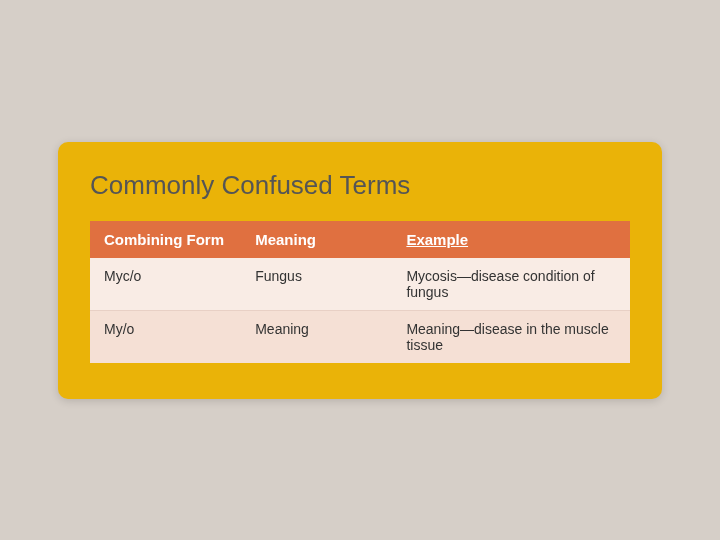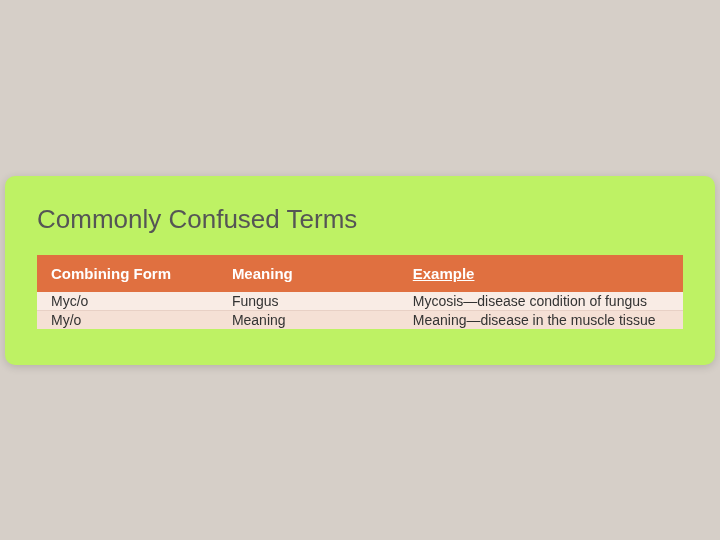--- a/index.html
+++ b/index.html
@@ -8,23 +8,23 @@
       background: #d6cfc8;
       display: flex;
       align-items: center;
       justify-content: center;
       width: 720px;
       height: 540px;
       font-family: Arial, sans-serif;
     }
 
     .card {
-      background: #bef264;
+      background: #eab308;
       border-radius: 10px;
-      width: 710px;
+      width: 604px;
       padding: 28px 32px 36px 32px;
       box-shadow: 0 2px 8px rgba(0,0,0,0.15);
     }
 
     .card-title {
       font-size: 26px;
       font-weight: normal;
       color: #555;
       margin-bottom: 20px;
     }
@@ -50,21 +50,21 @@
 
     tbody tr {
       background: #f9ece5;
     }
 
     tbody tr:nth-child(even) {
       background: #f5e0d5;
     }
 
     tbody tr td {
-      padding: 1px 14px;
+      padding: 10px 14px;
       font-size: 14px;
       color: #333;
       vertical-align: top;
       border-bottom: 1px solid #e8d0c5;
     }
 
     tbody tr:last-child td {
       border-bottom: none;
     }
 

